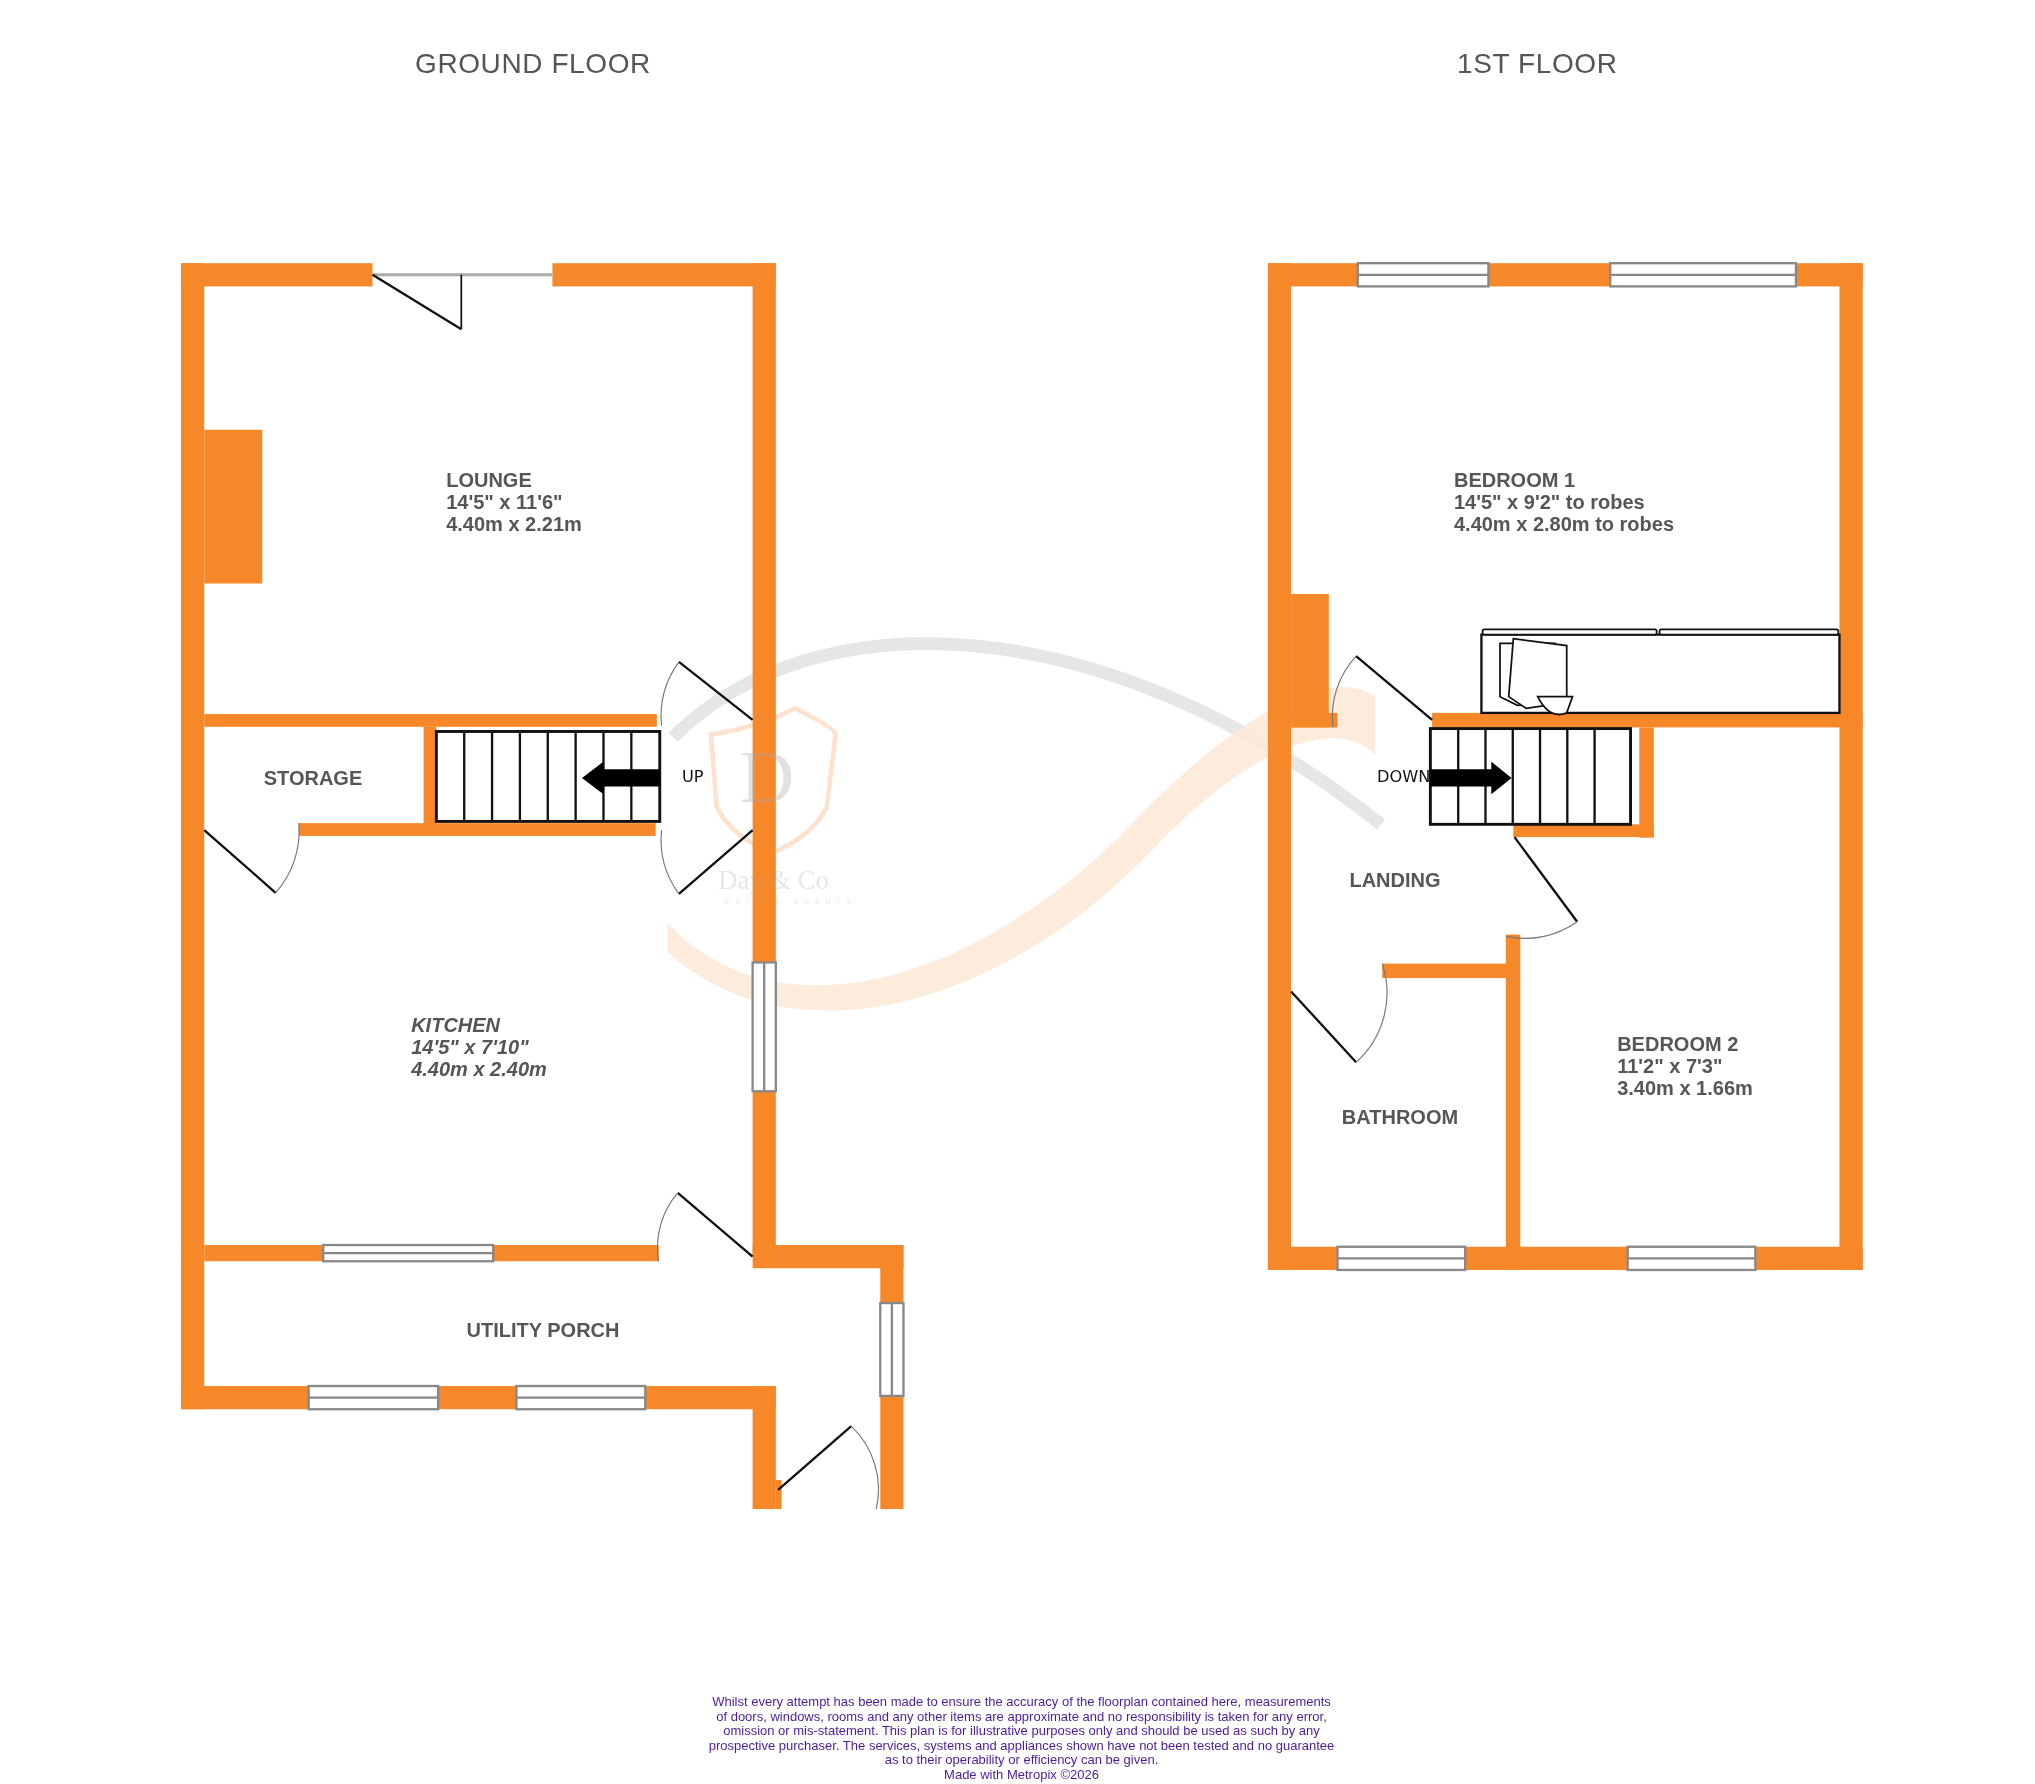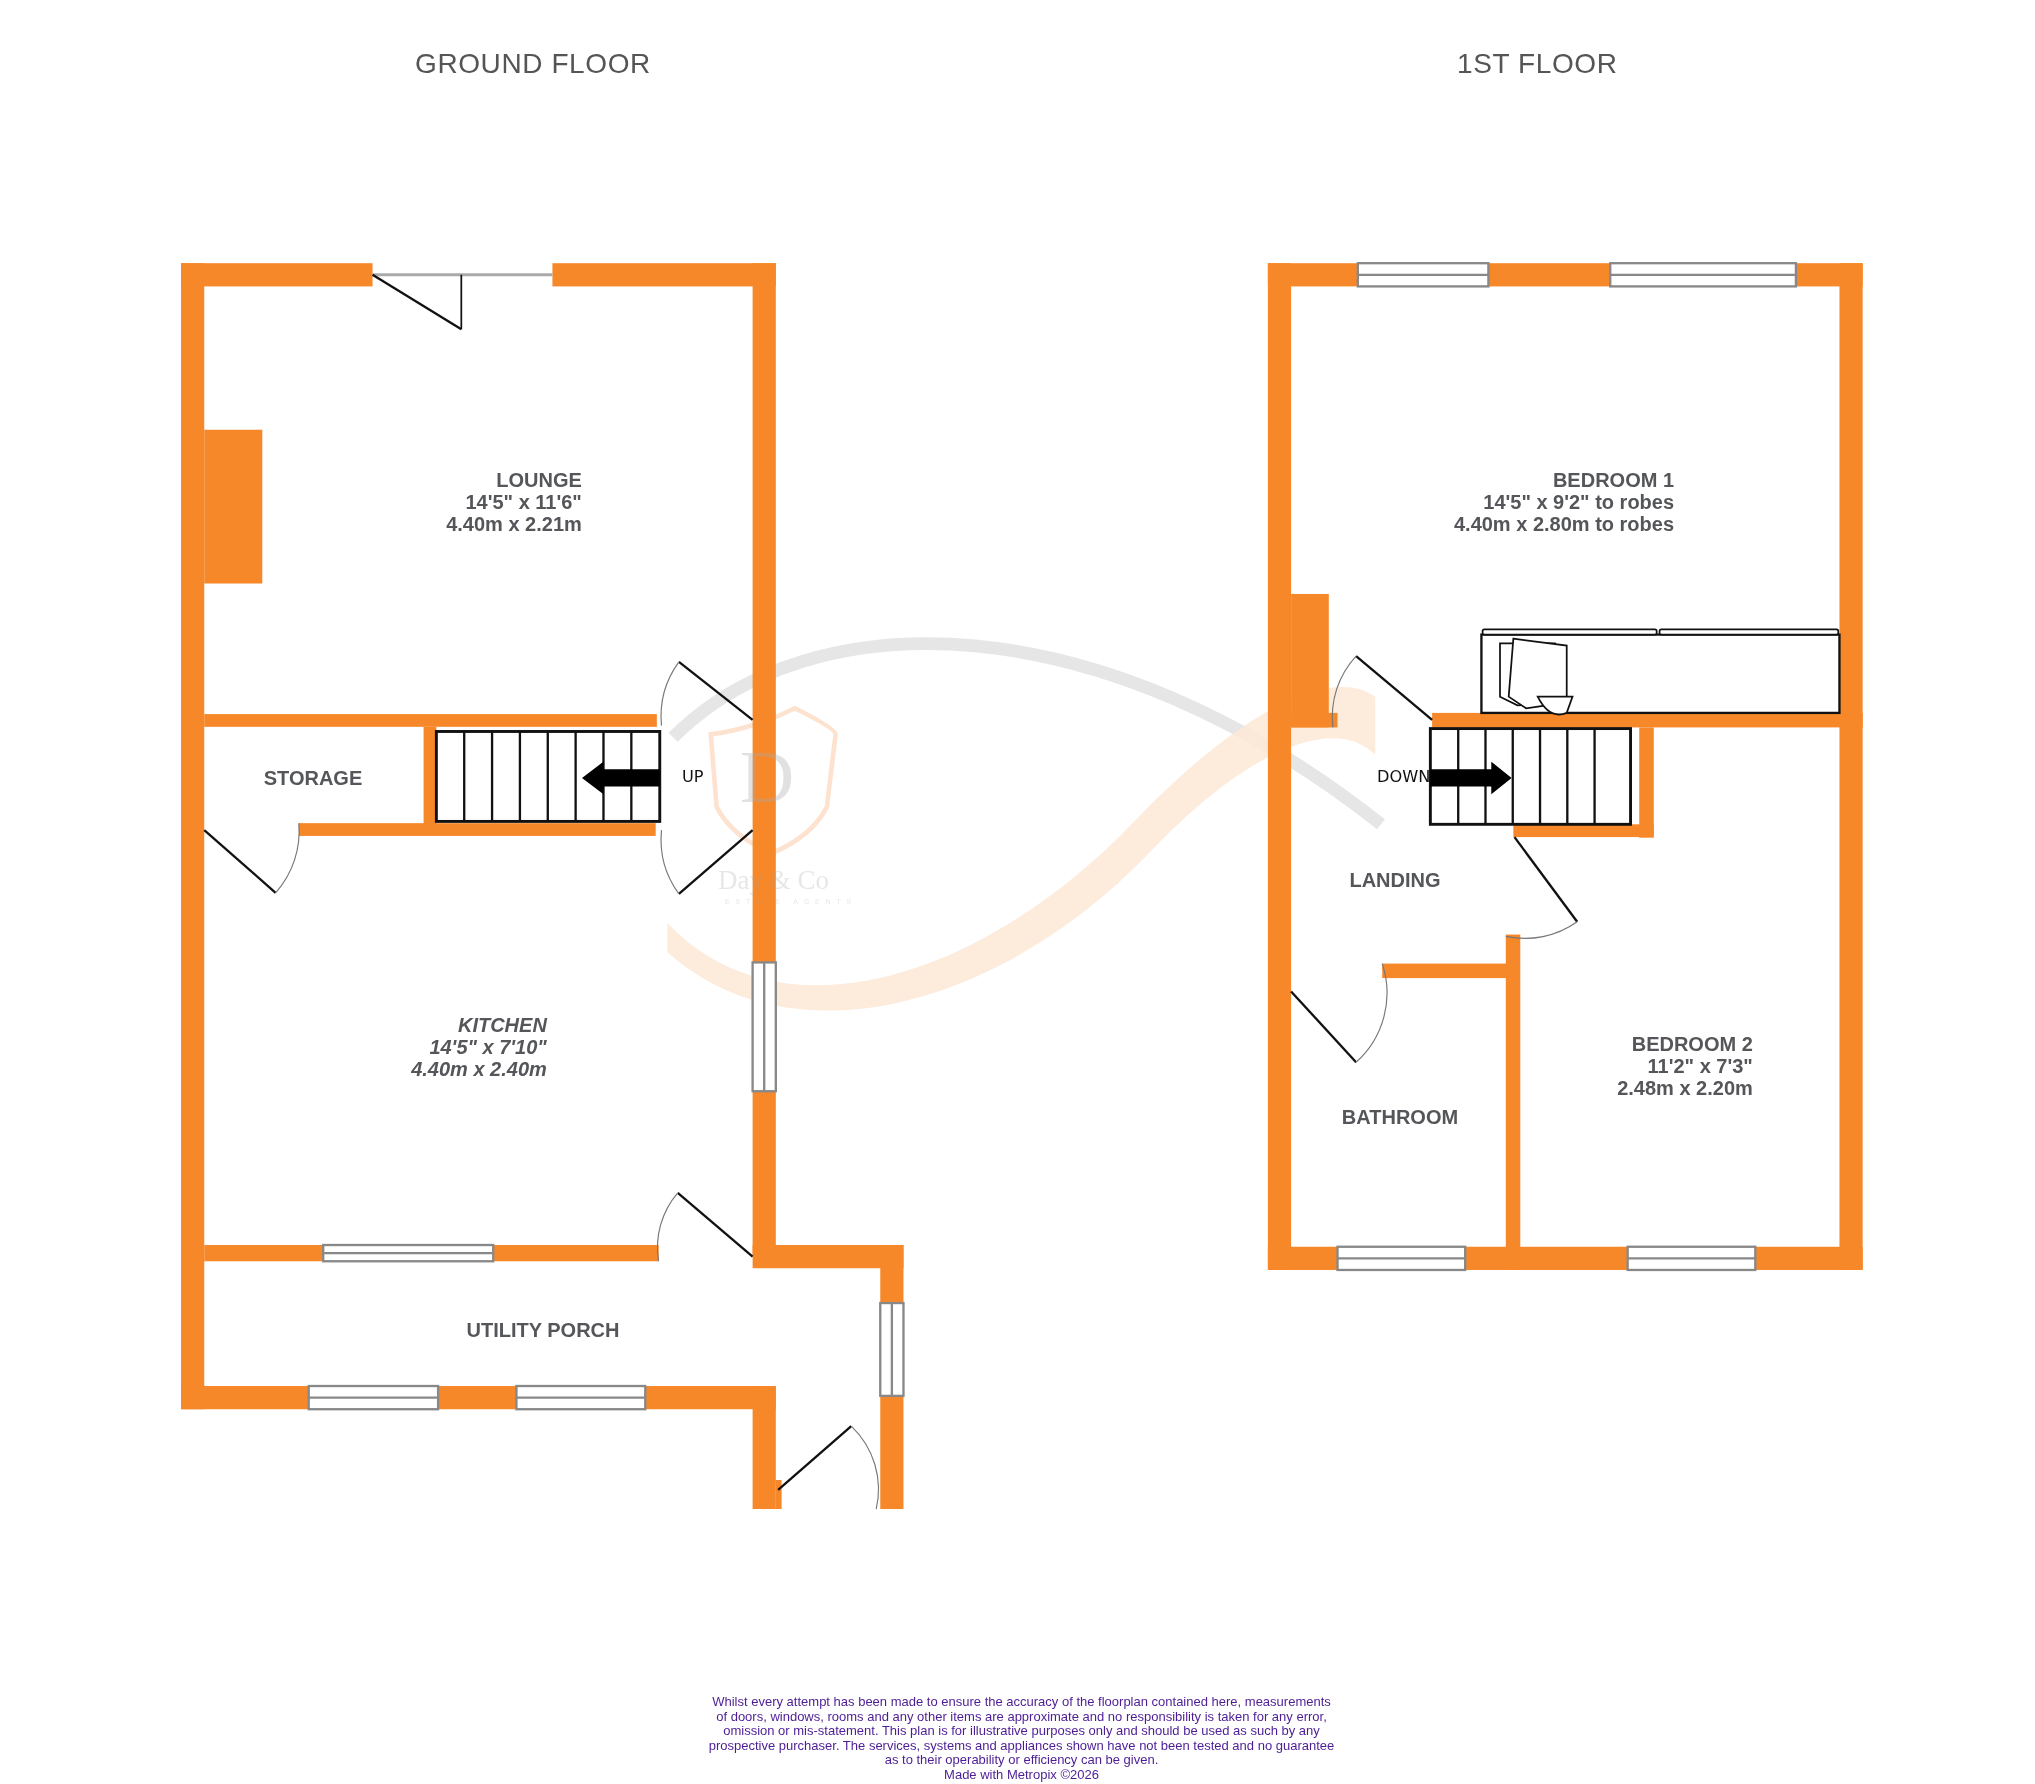--- a/index.html
+++ b/index.html
@@ -1,19 +1,19 @@
 <!DOCTYPE html>
 <html style="font-size:9.3px"><head>
 <meta charset="utf-8">
 <style>
   html, body { margin:0; padding:0; background:#ffffff; }
   body { width:2035px; height:1785px; position:relative; overflow:hidden; font-family:"Liberation Sans", sans-serif; }
   .floor-title { position:absolute; top:48px; font-size:28px; color:#555555; letter-spacing:0.6px; font-family:"Liberation Sans", sans-serif; }
   svg.plan { position:absolute; left:0; top:0; }
-  .room-label { position:absolute; text-align:right; color:#555659; font-weight:bold; font-size:20px; line-height:22px; font-family:"Liberation Sans", sans-serif; white-space:nowrap; transform:translateX(-50%); }
+  .room-label { position:absolute; text-align:left; color:#555659; font-weight:bold; font-size:20px; line-height:22px; font-family:"Liberation Sans", sans-serif; white-space:nowrap; transform:translateX(-50%); }
   .stair-label { position:absolute; font-size:16.2px; color:#111; font-family:"DejaVu Sans", sans-serif; }
   .disclaimer { position:absolute; left:650px; top:1695px; width:743px; text-align:center; font-size:13px; line-height:14.5px; color:#4c1d95; font-family:"Liberation Sans", sans-serif; }
   .disclaimer div { white-space:nowrap; }
   .wm-text { position:absolute; font-family:"Liberation Serif", serif; color:rgba(160,160,160,0.25); }
 </style>
 </head>
 <body>
 
 <div class="floor-title" style="left:415px;">GROUND FLOOR</div>
 <div class="floor-title" style="left:1457px;">1ST FLOOR</div>
@@ -204,21 +204,21 @@
 </div>
 <div class="room-label" style="left:1395px; top:869px;">
   <div>LANDING</div>
 </div>
 <div class="room-label" style="left:1400px; top:1106px;">
   <div>BATHROOM</div>
 </div>
 <div class="room-label" style="left:1685px; top:1033px;">
   <div>BEDROOM 2</div>
   <div>11'2"  x 7'3"</div>
-  <div>2.48m  x 2.20m</div>
+  <div>3.40m  x 1.66m</div>
 </div>
 <div class="stair-label" style="left:1377px; top:767px;">DOWN</div>
 
 <div class="disclaimer">
   <div>Whilst every attempt has been made to ensure the accuracy of the floorplan contained here, measurements</div>
   <div>of doors, windows, rooms and any other items are approximate and no responsibility is taken for any error,</div>
   <div>omission or mis-statement. This plan is for illustrative purposes only and should be used as such by any</div>
   <div>prospective purchaser. The services, systems and appliances shown have not been tested and no guarantee</div>
   <div>as to their operability or efficiency can be given.</div>
   <div>Made with Metropix ©2026</div>

